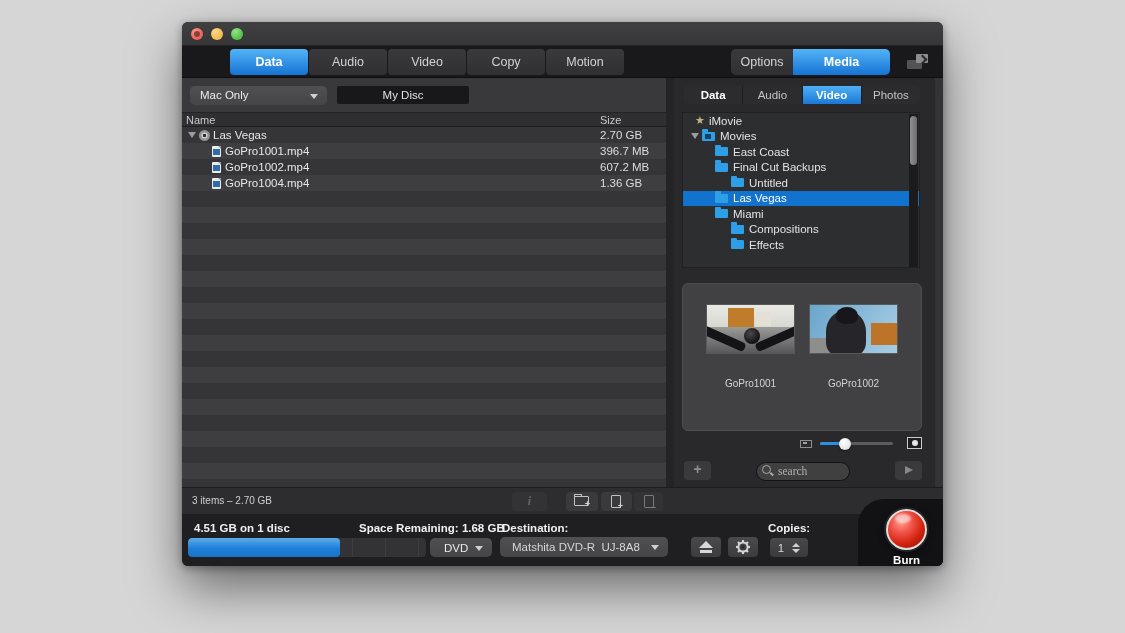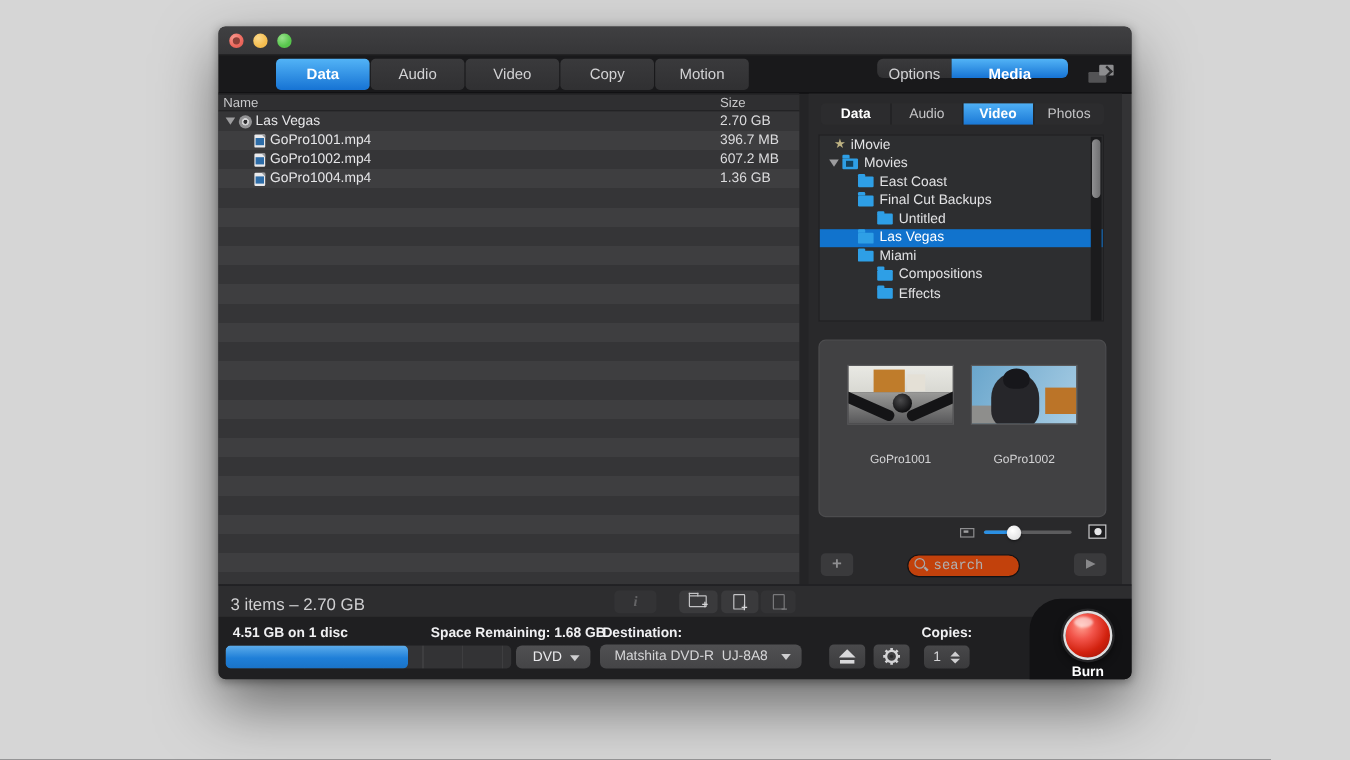--- a/index.html
+++ b/index.html
@@ -22,21 +22,21 @@
   .tl-red::after { content:''; position:absolute; left:3px; top:3px; width:6px; height:6px; border-radius:50%; background:#8d4038; }
   .tl-yellow { background:radial-gradient(circle at 35% 30%, #fbd98c, #f5bd4f 60%); }
   .tl-green { background:radial-gradient(circle at 35% 30%, #98e28b, #57c64c 60%); }
   
   .tabbar { height:32px; background:#19191b; display:flex; align-items:center; position:relative; border-bottom:1px solid #0e0e10; }
   .maintabs { display:flex; gap:1px; margin-left:48px; }
   .tab { width:78px; height:26px; line-height:26px; text-align:center; font-size:12.5px; color:#d2d2d4;
          background:linear-gradient(#3a3a3c,#303032); border-radius:4px; cursor:default; }
   .tab.active { background:linear-gradient(#52b3f6,#1673d4); color:#fff; font-weight:700; }
   .righttabs { position:absolute; right:53px; top:3px; display:flex; }
-  .rtab { height:16px; line-height:26px; text-align:center; font-size:12.5px; color:#d2d2d4; background:linear-gradient(#3a3a3c,#303032); }
+  .rtab { height:26px; line-height:26px; text-align:center; font-size:12.5px; color:#d2d2d4; background:linear-gradient(#3a3a3c,#303032); }
   .rtab.first { width:62px; border-radius:5px 0 0 5px; }
   .rtab.last { width:97px; border-radius:0 5px 5px 0; }
   .rtab.active { background:linear-gradient(#52b3f6,#1673d4); color:#fff; font-weight:700; }
   .drawer-toggle { position:absolute; right:13px; top:8px; width:23px; height:16px; }
   .drawer-toggle .back { position:absolute; left:0; bottom:1px; width:15px; height:9px; background:#55555  7; background:#535355; border-radius:1px; }
   .drawer-toggle .front { position:absolute; right:2px; top:0; width:12px; height:9px; background:#8d8d8f; border-radius:1px; }
   .drawer-toggle .front::after { content:''; position:absolute; left:3px; top:2px; width:5px; height:5px; border-top:2px solid #2a2a2c; border-right:2px solid #2a2a2c; transform:rotate(45deg); }
   
   .content { display:flex; height:409px; }
   .leftpane { width:492px; background:#38383a; border-right:8px solid #242426; display:flex; flex-direction:column; }
@@ -102,29 +102,29 @@
   .slider { position:absolute; left:146px; top:5px; width:73px; height:3px; border-radius:2px; background:#5c5c5e; }
   .slider .fill { position:absolute; left:0; top:0; height:3px; width:34%; background:#2b90e4; border-radius:2px; }
   .slider .knob { position:absolute; left:34%; top:-4.5px; width:12px; height:12px; margin-left:-6px; border-radius:50%; background:radial-gradient(circle at 40% 35%, #ffffff, #d8d8da); box-shadow:0 1px 2px rgba(0,0,0,.5); }
   
   .rbottom { position:absolute; left:0; top:383px; width:261px; height:20px; }
   .sqbtn { position:absolute; height:19px; background:#3a3a3c; border-radius:4px; color:#8e8e90; text-align:center; }
   .addbtn { left:10px; width:27px; font-size:14px; line-height:17px; font-weight:700; }
   .playbtn { left:221px; width:27px; }
   .playbtn::after { content:''; position:absolute; left:10px; top:5px; width:0; height:0; border-left:8px solid #88888a; border-top:4.5px solid transparent; border-bottom:4.5px solid transparent; }
   .searchwrap { position:absolute; left:82px; top:0; width:94px; height:19px; }
-  .searchwrap input { width:94px; height:19px; background:#c2410c; border:1px solid #121214; border-radius:10px; color:#cfcfd1; font-size:11.5px; padding:0 6px 0 21px; font-family:Liberation Mono, monospace; outline:none; }
+  .searchwrap input { width:94px; height:19px; background:#404040; border:1px solid #121214; border-radius:10px; color:#cfcfd1; font-size:11.5px; padding:0 6px 0 21px; font-family:Liberation Serif, serif; outline:none; }
   .searchwrap input::placeholder { color:#b0b0b2; }
   .mag { position:absolute; left:6px; top:4px; width:11px; height:11px; }
   .mag::before { content:''; position:absolute; left:0; top:0; width:7px; height:7px; border:1.5px solid #a8a8aa; border-radius:50%; }
   .mag::after { content:''; position:absolute; left:7.5px; top:7.5px; width:3.5px; height:1.5px; background:#a8a8aa; transform:rotate(45deg); }
   
   .lower { position:relative; height:79px; }
   .statusstrip { height:27px; background:#2d2d2f; border-top:1px solid #1c1c1e; position:relative; }
-  .summary { position:absolute; left:10px; top:7px; font-size:14px; color:#d0d0d2; }
+  .summary { position:absolute; left:10px; top:7px; font-size:10px; color:#d0d0d2; }
   .sbtns { position:absolute; left:330px; top:4px; display:flex; align-items:center; }
   .sbtn { height:19px; background:#3a3a3c; border-radius:4px; position:relative; }
   .sbtn.dim { opacity:.5; }
   .b-info { width:35px; margin-right:19px; }
   .b-info::after { content:'i'; position:absolute; left:0; right:0; top:2px; text-align:center; color:#9c9c9e; font:italic 700 12px "Liberation Serif","DejaVu Serif",serif; }
   .b-nf { width:32px; margin-right:3px; }
   .b-af { width:31px; margin-right:2px; }
   .b-rf { width:29px; }
   .ic-folder { position:absolute; left:8px; top:4px; width:15px; height:10px; border:1px solid #c2c2c4; border-radius:1px; }
   .ic-folder::before { content:''; position:absolute; left:-1px; top:-3px; width:6px; height:2px; border:1px solid #c2c2c4; border-bottom:none; }
@@ -183,20 +183,27 @@
     </div>
     <div class="drawer-toggle">
       <span class="back"></span>
       <span class="front"></span>
     </div>
   </div>
 
   <div class="content">
 
     <div class="leftpane">
+      <div class="ltoolbar">
+        <div class="select fmt-select">
+          <span>Mac Only</span>
+          <span class="chev"></span>
+        </div>
+        <input class="discname" value="My Disc" style="">
+      </div>
       <div class="colhdr">
         <span class="c-name">Name</span>
         <span class="c-size">Size</span>
       </div>
       <div class="filelist">
         <div class="frow">
           <span class="disclosure"></span>
           <span class="disc-icon"></span>
           <span>Las Vegas</span>
           <span class="size">2.70 GB</span>

